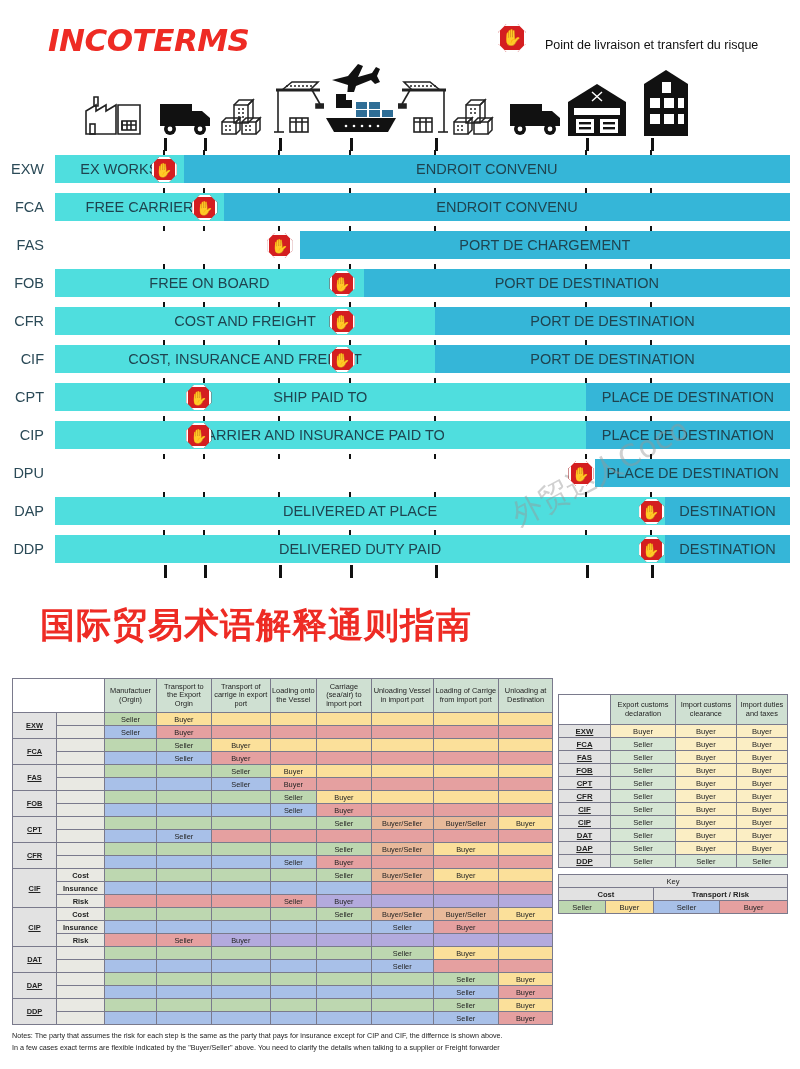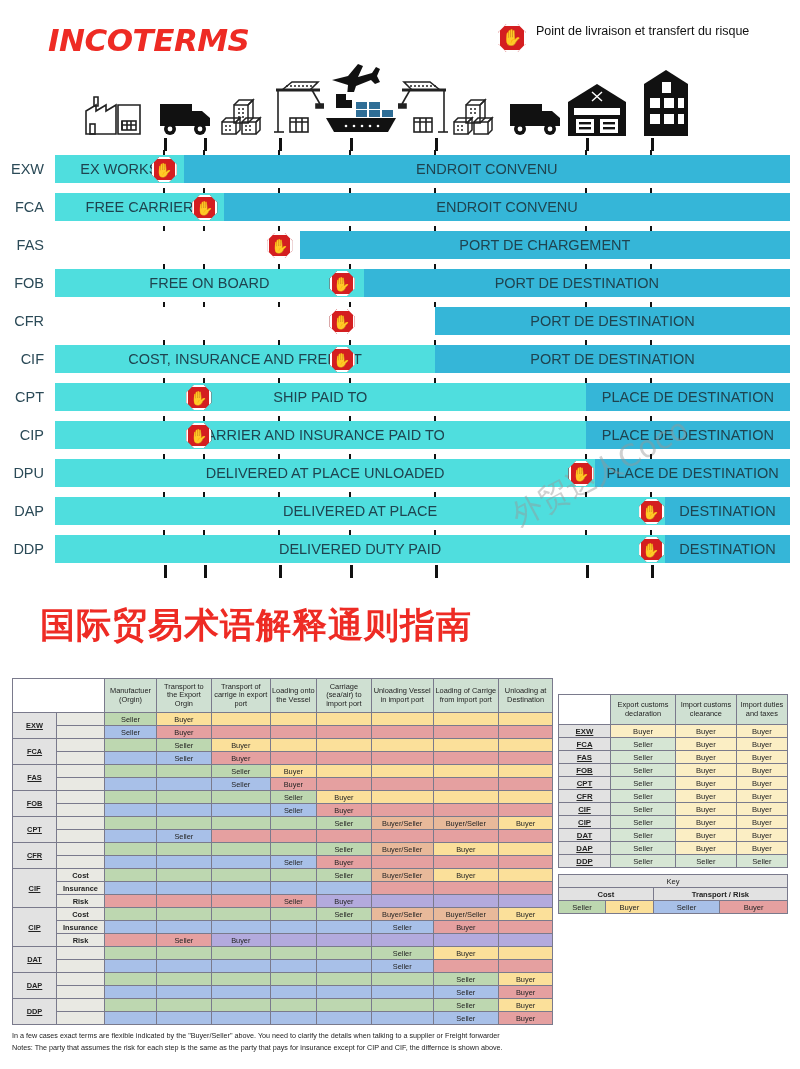--- a/index.html
+++ b/index.html
@@ -14,21 +14,21 @@
   }
 
   
   #header { position:relative; height:150px; }
   #title {
     position:absolute; left:48px; top:22px;
     font-size:31px; font-weight:bold; font-style:italic;
     color:#ee2b24; letter-spacing:-.5px;
     font-family:"DejaVu Sans", sans-serif;
   }
-  #legend { position:absolute; left:498px; top:24px; display:flex; align-items:flex-start; gap:10px; }
+  #legend { position:absolute; left:498px; top:24px; display:flex; align-items:flex-end; gap:19px; }
   #legend-text { font-size:12.5px; color:#111; white-space:nowrap; }
 
   .stop {
     position:relative; display:inline-block;
     background:#d41e20;
     border:2px solid #fff;
     box-shadow:0 0 0 1px #9a1012;
     clip-path: polygon(30% 0,70% 0,100% 30%,100% 70%,70% 100%,30% 100%,0 70%,0 30%);
   }
   .stop::after{
@@ -412,20 +412,23 @@
         <div class="vdash" style="left: calc(40.1% - 1px); top: -5px; height: 5px;"></div>
         <div class="vdash" style="left: calc(51.7% - 1px); top: -5px; height: 5px;"></div>
         <div class="vdash" style="left: calc(72.2% - 1px); top: -5px; height: 5px;"></div>
         <div class="vdash" style="left: calc(81.1% - 1px); top: -5px; height: 5px;"></div>
         <div class="stop rowstop" style="left: calc(39% - 12px);"></div>
       </div>
     </div>
     <div class="row">
       <div class="rowlabel">CFR</div>
       <div class="track">
+        <div class="seg seg-light" style="left: 0%; width: 51.7%;">
+          <span>COST AND FREIGHT</span>
+        </div>
         <div class="seg seg-dark" style="left: 51.7%; right: 0px;">
           <span>PORT DE DESTINATION</span>
         </div>
         <div class="vdash" style="left: calc(14.8% - 1px); top: -5px; height: 5px;"></div>
         <div class="vdash" style="left: calc(20.3% - 1px); top: -5px; height: 5px;"></div>
         <div class="vdash" style="left: calc(30.5% - 1px); top: -5px; height: 5px;"></div>
         <div class="vdash" style="left: calc(40.1% - 1px); top: -5px; height: 5px;"></div>
         <div class="vdash" style="left: calc(51.7% - 1px); top: -5px; height: 5px;"></div>
         <div class="vdash" style="left: calc(72.2% - 1px); top: -5px; height: 5px;"></div>
         <div class="vdash" style="left: calc(81.1% - 1px); top: -5px; height: 5px;"></div>
@@ -485,23 +488,20 @@
         <div class="vdash" style="left: calc(40.1% - 1px); top: -5px; height: 5px;"></div>
         <div class="vdash" style="left: calc(51.7% - 1px); top: -5px; height: 5px;"></div>
         <div class="vdash" style="left: calc(72.2% - 1px); top: -5px; height: 5px;"></div>
         <div class="vdash" style="left: calc(81.1% - 1px); top: -5px; height: 5px;"></div>
         <div class="stop rowstop" style="left: calc(19.5% - 12px);"></div>
       </div>
     </div>
     <div class="row">
       <div class="rowlabel">DPU</div>
       <div class="track">
-        <div class="seg seg-light" style="left: 0%; width: 73.5%;">
-          <span>DELIVERED AT PLACE UNLOADED</span>
-        </div>
         <div class="seg seg-dark" style="left: 73.5%; right: 0px;">
           <span>PLACE DE DESTINATION</span>
         </div>
         <div class="vdash" style="left: calc(14.8% - 1px); top: -5px; height: 5px;"></div>
         <div class="vdash" style="left: calc(20.3% - 1px); top: -5px; height: 5px;"></div>
         <div class="vdash" style="left: calc(30.5% - 1px); top: -5px; height: 5px;"></div>
         <div class="vdash" style="left: calc(40.1% - 1px); top: -5px; height: 5px;"></div>
         <div class="vdash" style="left: calc(51.7% - 1px); top: -5px; height: 5px;"></div>
         <div class="vdash" style="left: calc(72.2% - 1px); top: -5px; height: 5px;"></div>
         <div class="vdash" style="left: calc(81.1% - 1px); top: -5px; height: 5px;"></div>
@@ -849,22 +849,22 @@
           <td class="r-sel"></td>
           <td class="r-sel"></td>
           <td class="r-sel"></td>
           <td class="r-sel">Seller</td>
           <td class="r-buy">Buyer</td>
         </tr>
       </tbody>
   </table>
 
   <div id="notes">
+      <div>Notes: The party that assumes the risk for each step is the same as the party that pays for insurance except for CIP and CIF, the differnce is shown above.</div>
       <div>In a few cases exact terms are flexible indicated by the "Buyer/Seller" above. You need to clarify the details when talking to a supplier or Freight forwarder</div>
-      <div>Notes: The party that assumes the risk for each step is the same as the party that pays for insurance except for CIP and CIF, the differnce is shown above.</div>
     </div>
 
   <table id="customs" class="grid">
     <thead>
         <tr id="customs-head-row">
           <th style="background: rgb(255, 255, 255); border: none;"></th>
           <th>Export customs declaration</th>
           <th>Import customs clearance</th>
           <th>Import duties and taxes</th>
         </tr>

